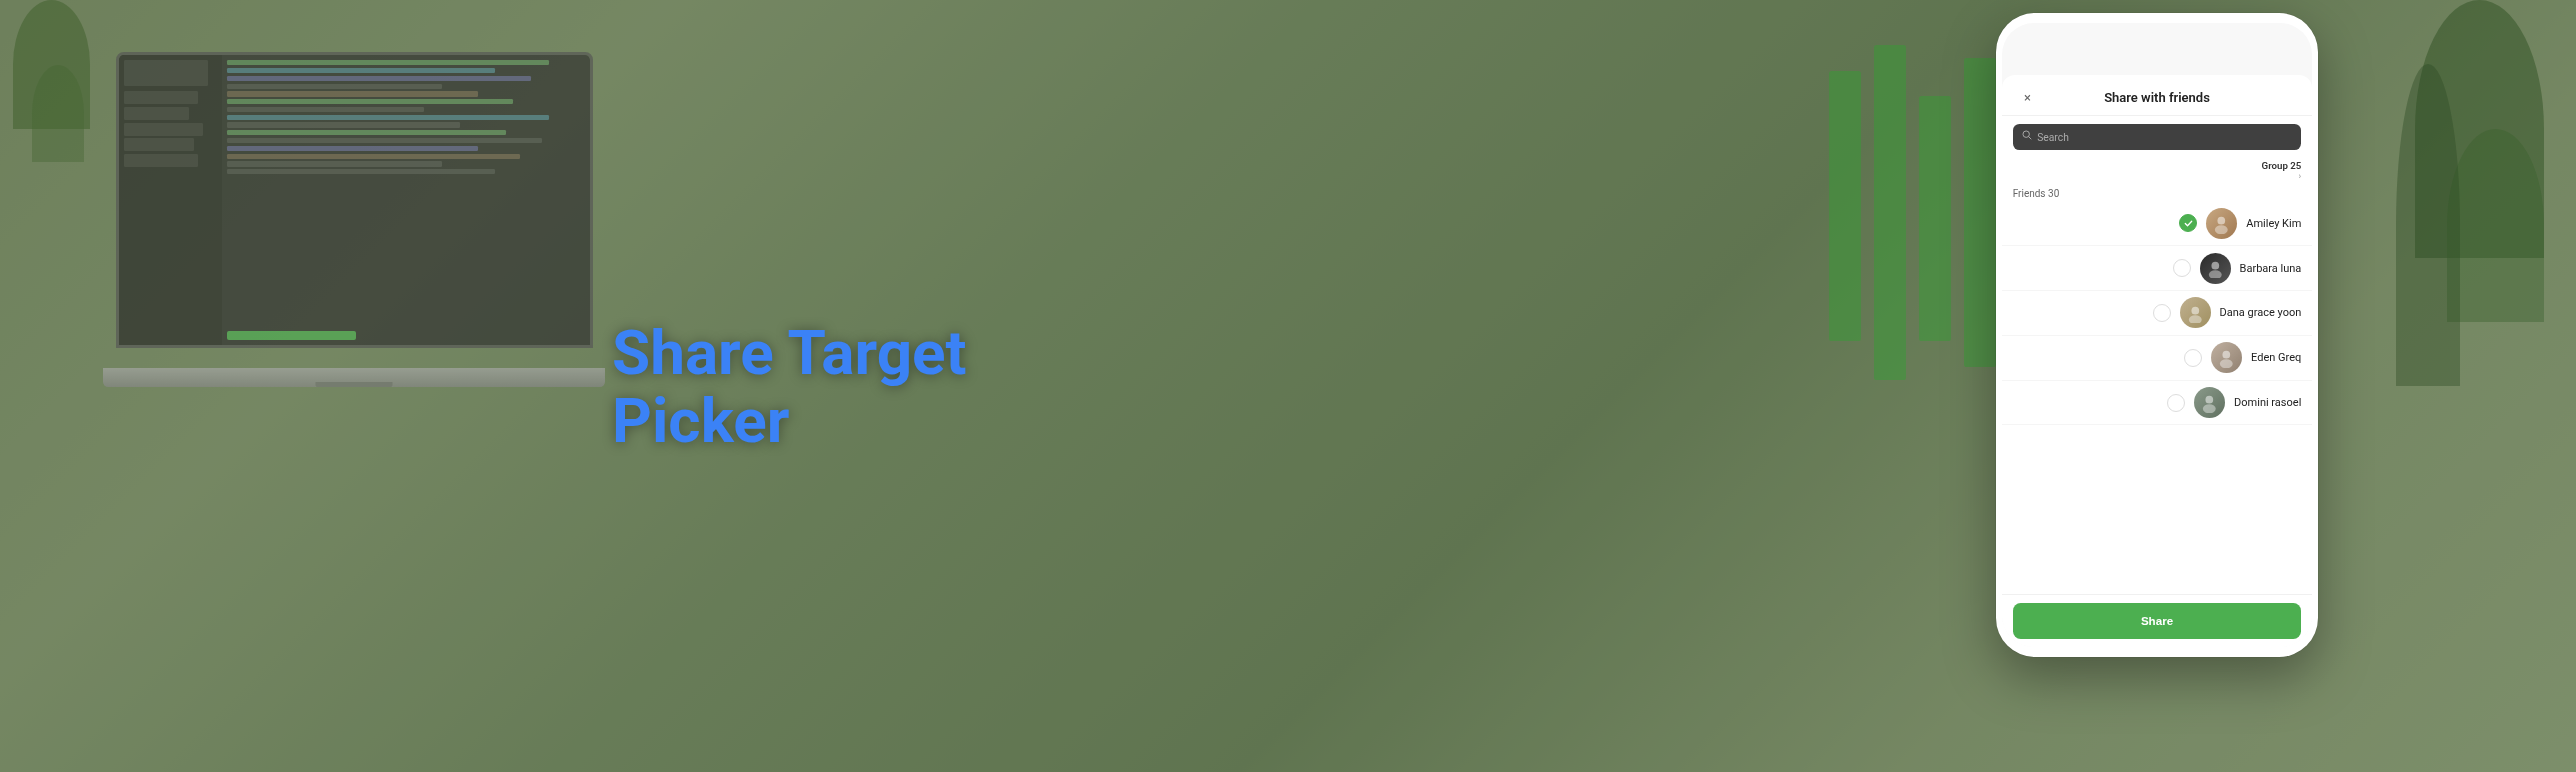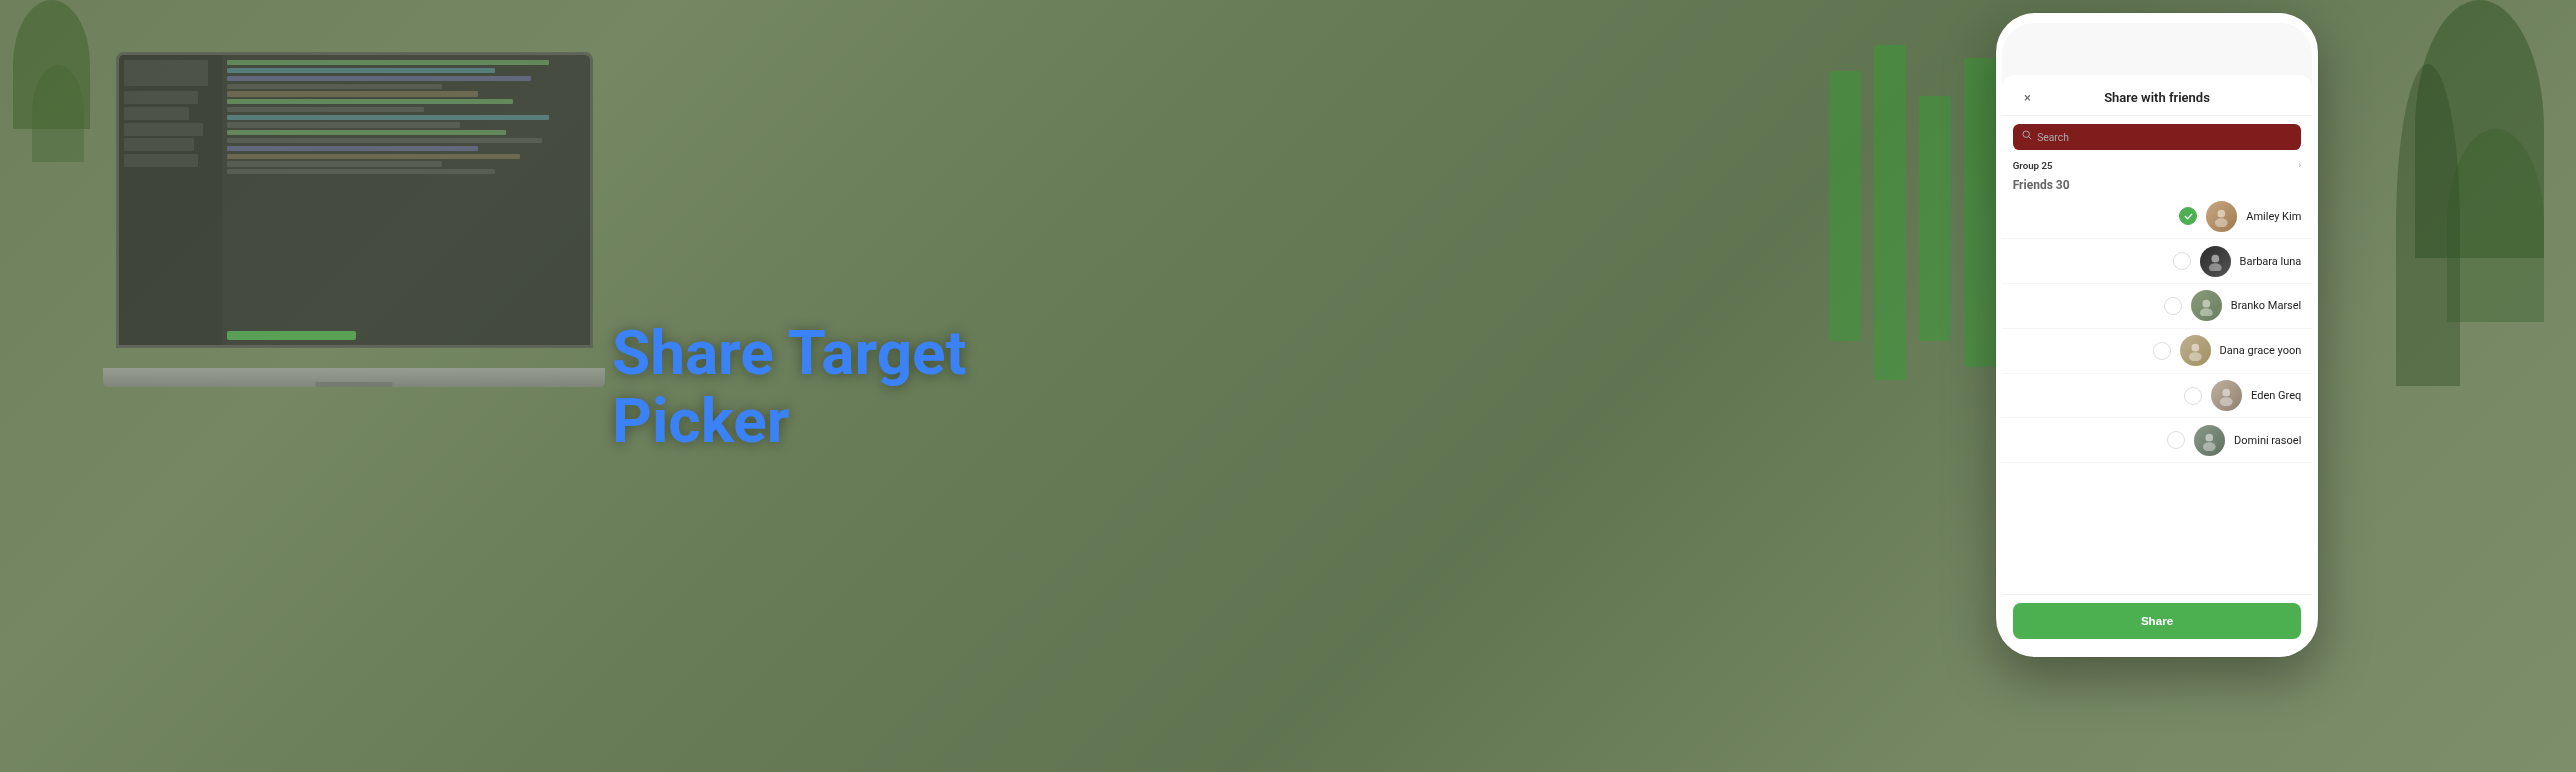--- a/index.html
+++ b/index.html
@@ -208,21 +208,21 @@
       position: absolute;
       left: 50%;
       transform: translateX(-50%);
       font-size: 13px;
       font-weight: 600;
       color: #222;
     }
 
     .search-bar {
       margin: 7.7px 10.3px 5.2px;
-      background: #7f1d1d;
+      background: #404040;
       border-radius: 6.4px;
       display: flex;
       align-items: center;
       padding: 6.4px 9px;
       gap: 5.2px;
     }
 
     .search-icon-wrap {
       color: #aaa;
       font-size: 10.3px;
@@ -233,33 +233,34 @@
       font-size: 10.3px;
     }
 
     .section-label {
       padding: 5.2px 10.3px 2.6px;
       font-size: 9.7px;
       font-weight: 600;
       color: #333;
       display: flex;
       justify-content: space-between;
-      align-items: flex-start;
+      align-items: flex-end;
+      flex-direction: column;
     }
 
     .section-chevron {
       color: #aaa;
       font-size: 9px;
     }
 
     .friends-label {
       padding: 3.9px 10.3px 2.6px;
-      font-size: 12px;
+      font-size: 10px;
       color: #666;
-      font-weight: 700;
+      font-weight: 400;
     }
 
     .contact-list {
       flex: 1;
       overflow: hidden;
     }
 
     .contact-item {
       display: flex;
       align-items: center;
@@ -484,30 +485,20 @@
               </div>
               <div class="contact-item">
                 <div class="contact-radio"></div>
                 <div class="contact-avatar avatar-barbara">
                   <svg width="20.6" height="20.6" viewBox="0 0 32 32">
                     <circle cx="16" cy="12" r="6" fill="rgba(255,255,255,0.5)"></circle>
                     <ellipse cx="16" cy="26" rx="10" ry="7" fill="rgba(255,255,255,0.4)"></ellipse>
                   </svg>
                 </div>
                 <span class="contact-name">Barbara luna</span>
-              </div>
-              <div class="contact-item">
-                <div class="contact-radio"></div>
-                <div class="contact-avatar avatar-branko">
-                  <svg width="20.6" height="20.6" viewBox="0 0 32 32">
-                    <circle cx="16" cy="12" r="6" fill="rgba(255,255,255,0.5)"></circle>
-                    <ellipse cx="16" cy="26" rx="10" ry="7" fill="rgba(255,255,255,0.4)"></ellipse>
-                  </svg>
-                </div>
-                <span class="contact-name">Branko Marsel</span>
               </div>
               <div class="contact-item">
                 <div class="contact-radio"></div>
                 <div class="contact-avatar avatar-dana">
                   <svg width="20.6" height="20.6" viewBox="0 0 32 32">
                     <circle cx="16" cy="12" r="6" fill="rgba(255,255,255,0.5)"></circle>
                     <ellipse cx="16" cy="26" rx="10" ry="7" fill="rgba(255,255,255,0.4)"></ellipse>
                   </svg>
                 </div>
                 <span class="contact-name">Dana grace yoon</span>

